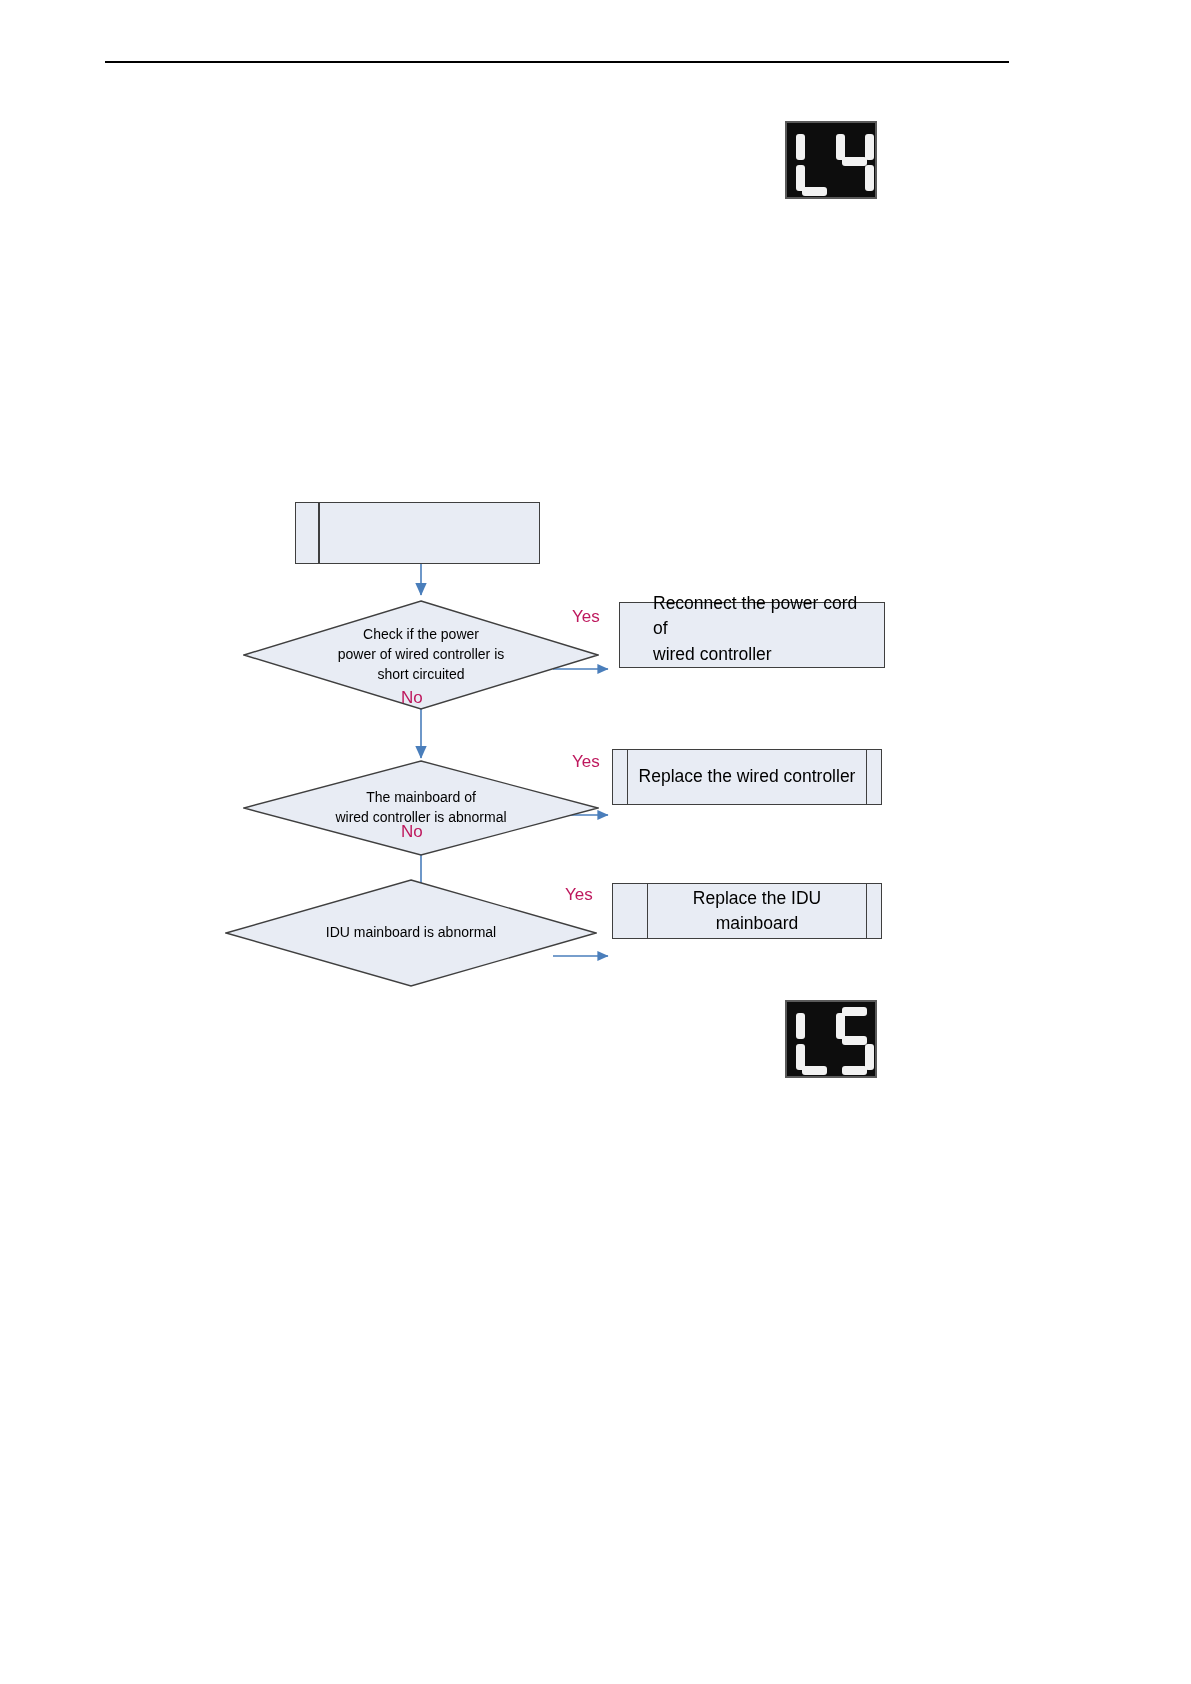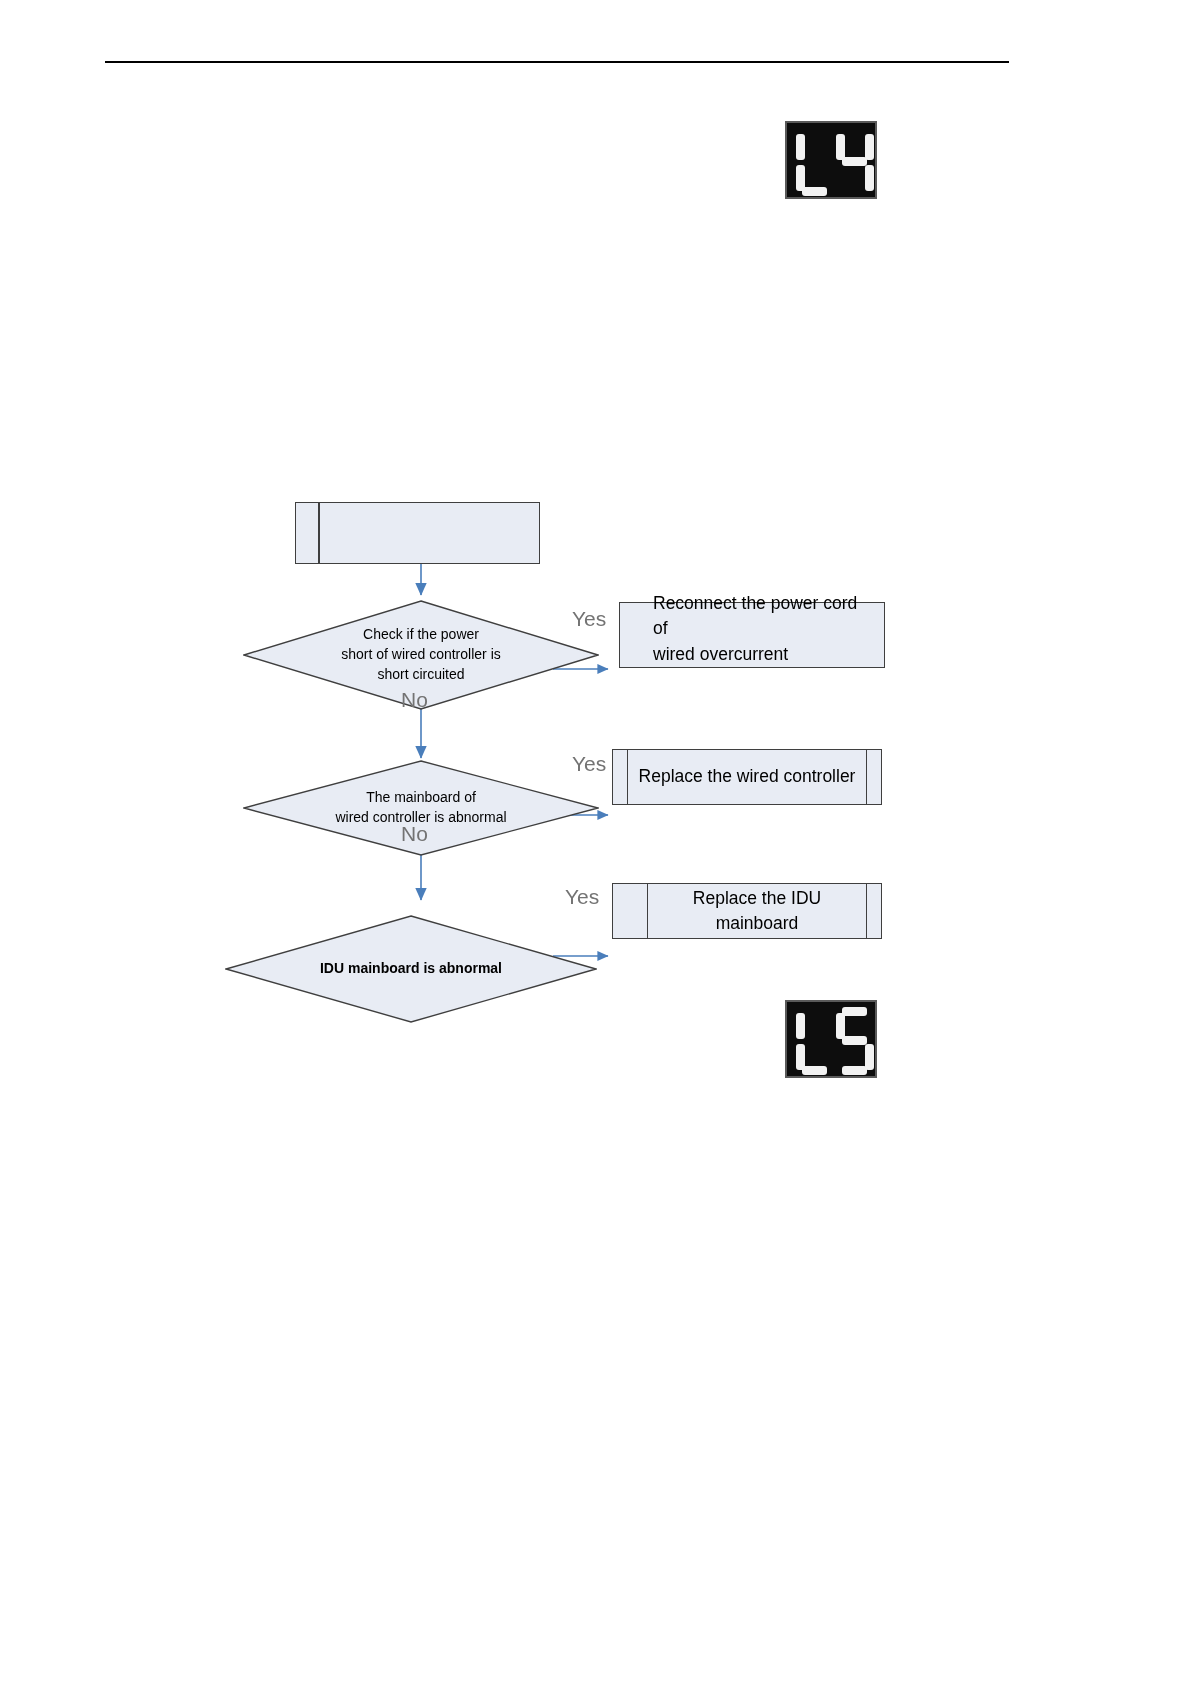--- a/index.html
+++ b/index.html
@@ -137,22 +137,22 @@
     text-align: center;
     font-size: 14px;
     line-height: 1.42;
     color: #000;
     pointer-events: none;
   }
 
   
   .edge-label {
     position: absolute;
-    font-size: 21px;
-    color: #737373;
+    font-size: 17px;
+    color: #be185d;
     white-space: nowrap;
   }
 
   
   .connectors {
     position: absolute;
     left: 0;
     top: 0;
     width: 1191px;
     height: 1684px;
@@ -220,30 +220,30 @@
     <div class="node proc" style="left:295px; top:502px; width:245px; height:62px;">
       <div class="bar-left"></div>
       <div class="bar-right"></div>
     </div>
 
     <div class="decision" style="left:243px; top:600px; width:356px; height:110px;">
       <svg width="356" height="110" viewBox="0 0 356 110">
         <polygon points="178,1 355,55 178,109 1,55" fill="#e8ecf4" stroke="#3f3f3f" stroke-width="1.4"></polygon>
       </svg>
       <div class="dec-text">
-        <span><span>Check if the power</span><br><span>short of wired controller is</span><br><span>short circuited</span></span>
+        <span><span>Check if the power</span><br><span>power of wired controller is</span><br><span>short circuited</span></span>
       </div>
     </div>
     <div class="edge-label" style="left:572px; top:607px;">Yes</div>
     <div class="edge-label" style="left:401px; top:688px;">No</div>
 
     <div class="node proc left-align" style="left:619px; top:602px; width:266px; height:66px;align-items:flex-end;">
       <div class="bar-left" style="width:14px;"></div>
       <div class="proc-text">
-        <span><span>Reconnect the power cord of</span><br><span>wired overcurrent</span></span>
+        <span><span>Reconnect the power cord of</span><br><span>wired controller</span></span>
       </div>
       <div class="bar-right" style="width:14px;"></div>
     </div>
 
     <div class="decision" style="left:243px; top:760px; width:356px; height:96px;">
       <svg width="356" height="96" viewBox="0 0 356 96">
         <polygon points="178,1 355,48 178,95 1,48" fill="#e8ecf4" stroke="#3f3f3f" stroke-width="1.4"></polygon>
       </svg>
       <div class="dec-text">
         <span><span>The mainboard of</span><br><span>wired controller is abnormal</span></span>
@@ -251,21 +251,21 @@
     </div>
     <div class="edge-label" style="left:572px; top:752px;">Yes</div>
     <div class="edge-label" style="left:401px; top:822px;">No</div>
 
     <div class="node proc" style="left:612px; top:749px; width:270px; height:56px;">
       <div class="bar-left" style="width:14px;"></div>
       <div class="proc-text">Replace the wired controller</div>
       <div class="bar-right" style="width:14px;"></div>
     </div>
 
-    <div class="decision" style="left:225px; top:915px; width:372px; height:108px;font-weight:bold;">
+    <div class="decision" style="left:225px; top:879px; width:372px; height:108px;">
       <svg width="372" height="108" viewBox="0 0 372 108">
         <polygon points="186,1 371,54 186,107 1,54" fill="#e8ecf4" stroke="#3f3f3f" stroke-width="1.4"></polygon>
       </svg>
       <div class="dec-text">IDU mainboard is abnormal</div>
     </div>
     <div class="edge-label" style="left:565px; top:885px;">Yes</div>
 
     <div class="node proc" style="left:612px; top:883px; width:270px; height:56px;padding-left:20px;">
       <div class="bar-left" style="width:14px;"></div>
       <div class="proc-text">Replace the IDU mainboard</div>

